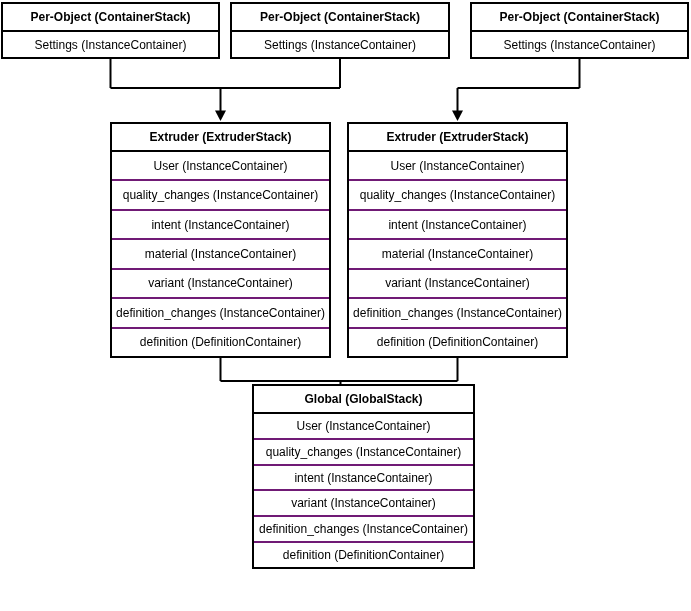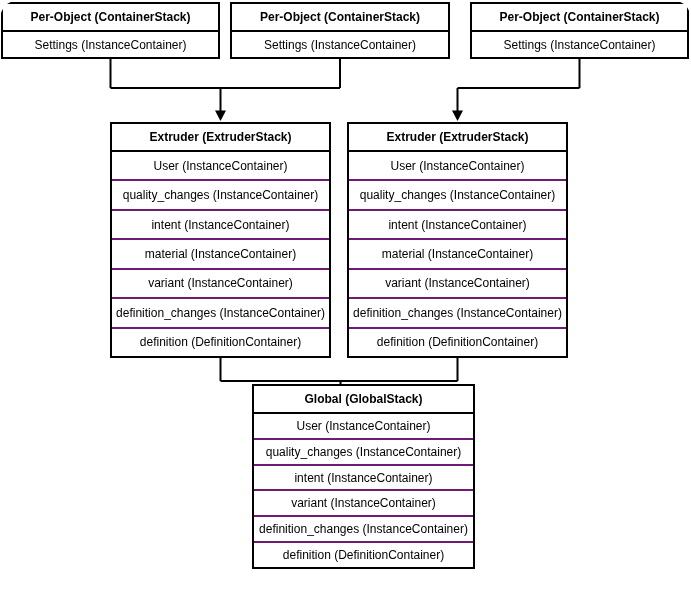--- a/index.html
+++ b/index.html
@@ -8,21 +8,20 @@
     background: #ffffff;
   }
   .canvas {
     position: relative;
     width: 691px;
     height: 611px;
     background: #ffffff;
     font-family: "Liberation Sans", sans-serif;
     color: #000000;
     overflow: hidden;
-    border-radius: 19px;
   }
   .connectors {
     position: absolute;
     left: 0;
     top: 0;
     width: 691px;
     height: 611px;
     pointer-events: none;
   }
   .connector {

